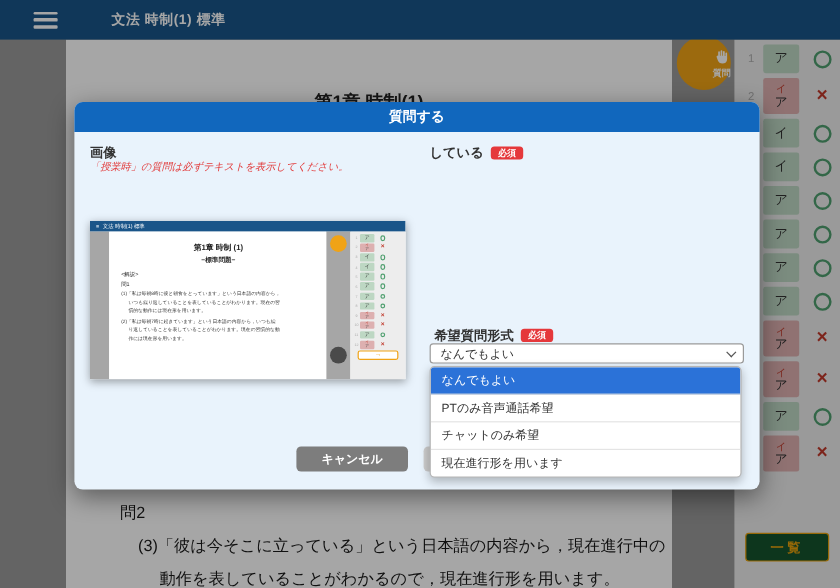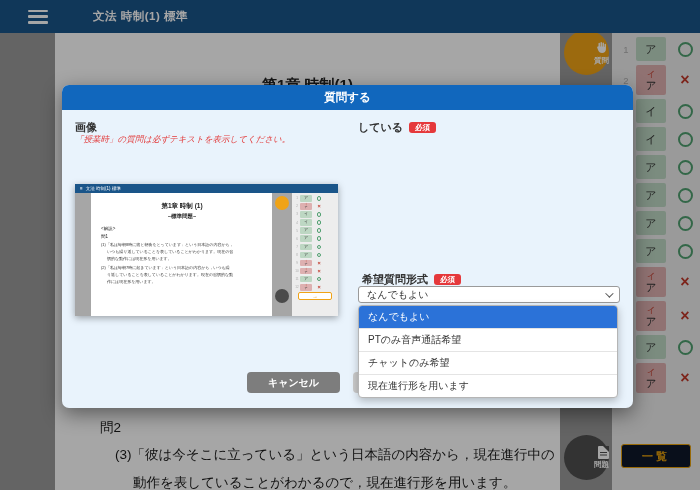--- a/index.html
+++ b/index.html
@@ -36,21 +36,21 @@
   .arow { display:flex; align-items:center; margin:0 0 4px 0; padding-left:4px; }
   .anum { width:20px; font-size:9.5px; color:#aeaeae; text-align:center; }
   .achip { width:30px; border-radius:2px; text-align:center; cursor:pointer; }
   .achip.single { height:24px; line-height:24px; font-size:11px; color:#333; background:#bdd7c3; }
   .achip.double { height:30px; background:#ddb0b0; display:flex; flex-direction:column; justify-content:center; }
   .achip .first { font-size:8.5px; line-height:9px; color:#c0392b; }
   .achip .final { font-size:10.5px; line-height:12px; color:#333; }
   .amark { margin-left:9px; width:20px; display:flex; align-items:center; justify-content:center; }
   .mark-o { width:15px; height:15px; border:2px solid #4f9f6f; border-radius:50%; }
   .mark-x { color:#c0392b; font-size:16px; font-weight:bold; line-height:14px; }
-  .list-btn { position:absolute; left:9px; bottom:22px; width:70px; height:24px; background:#0f172a; border:1.5px solid #e8a10c; border-radius:3px; color:#e8a10c; font-size:11px; font-weight:bold; letter-spacing:3px; display:flex; align-items:center; justify-content:center; cursor:pointer; }
+  .list-btn { position:absolute; left:9px; bottom:22px; width:70px; height:24px; background:#14532d; border:1.5px solid #e8a10c; border-radius:3px; color:#e8a10c; font-size:11px; font-weight:bold; letter-spacing:3px; display:flex; align-items:center; justify-content:center; cursor:pointer; }
 
   
   .overlay { position:absolute; inset:0; background:rgba(0,0,0,0.35); z-index:20; }
 
   
   .modal { position:absolute; left:62px; top:85px; width:571px; height:323px; background:#e9f3fc; border-radius:7px; box-shadow:0 6px 20px rgba(0,0,0,.45); z-index:30; }
   .modal-header { height:25px; background:#1167bd; border-radius:7px 7px 0 0; display:flex; align-items:center; justify-content:center; color:#fff; font-size:11.5px; font-weight:bold; }
   .leftcol { position:absolute; left:13px; top:25px; width:276px; bottom:0; }
   .rightcol { position:absolute; left:296px; top:25px; width:262px; bottom:0; }
   .sec-label { position:absolute; font-size:11px; font-weight:bold; color:#333; display:flex; align-items:center; gap:6px; }
@@ -120,24 +120,20 @@
     <div class="q2-line2">動作を表していることがわかるので，現在進行形を用います。</div>
   </div>
 
   <div class="gapstrip">
     <div class="float-circle q-circle">
       <svg class="hand" viewBox="0 0 24 24">
         <path d="M7.2 11V5.6a1.15 1.15 0 012.3 0v4.6h.9V4.3a1.15 1.15 0 012.3 0v5.9h.9V5.2a1.15 1.15 0 012.3 0v5.4h.9V7.3a1.15 1.15 0 012.3 0v7.3c0 3.8-2.6 6.2-6.2 6.2-3.2 0-5.3-1.7-6.4-4.8l-1.4-3.9c-.3-.9.2-1.7 1-1.9.7-.2 1.3.2 1.6.9l.5 1.2z" fill="#ffffff"></path>
       </svg>
       <span class="lbl">質問</span>
     </div>
-    <div class="float-circle p-circle">
-      <span class="doc-icon"></span>
-      <span class="lbl">問題</span>
-    </div>
   </div>
 
   <div class="anscol">
     <div class="answer-rows">
         <div class="arow">
           <div class="anum">1</div>
           <div class="achip single">ア</div>
           <div class="amark">
             <span class="mark-o"></span>
           </div>

